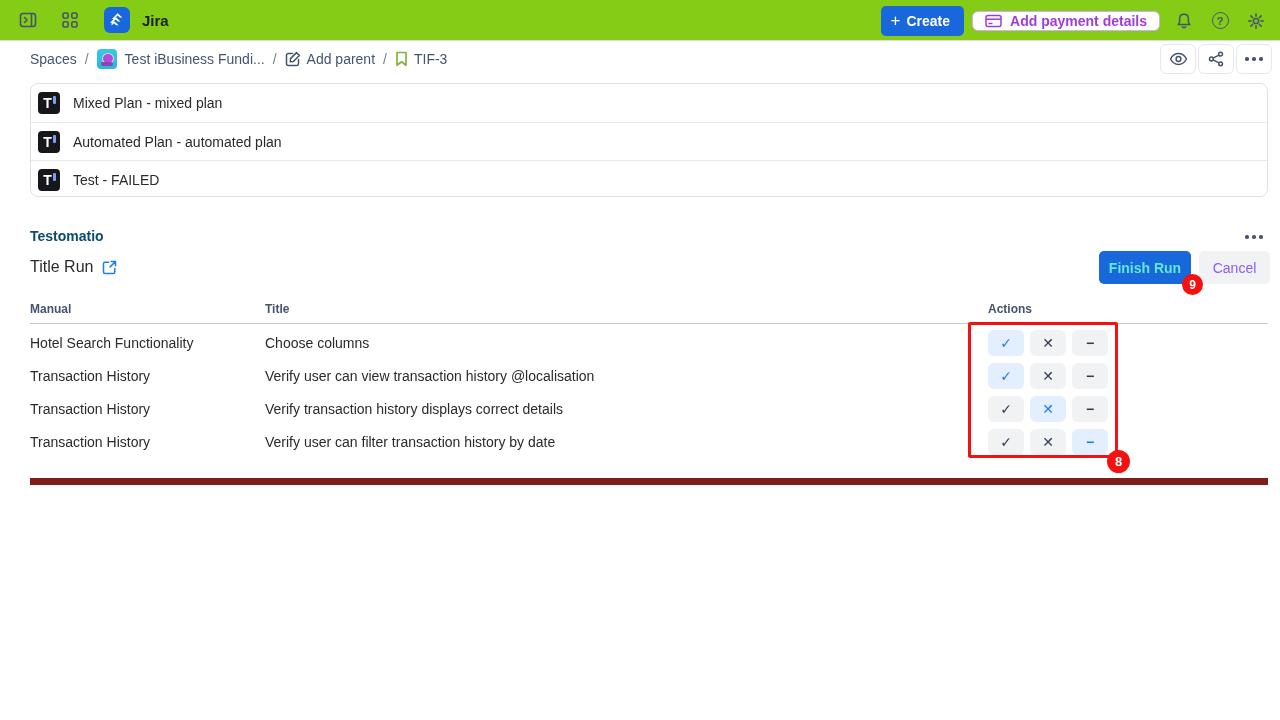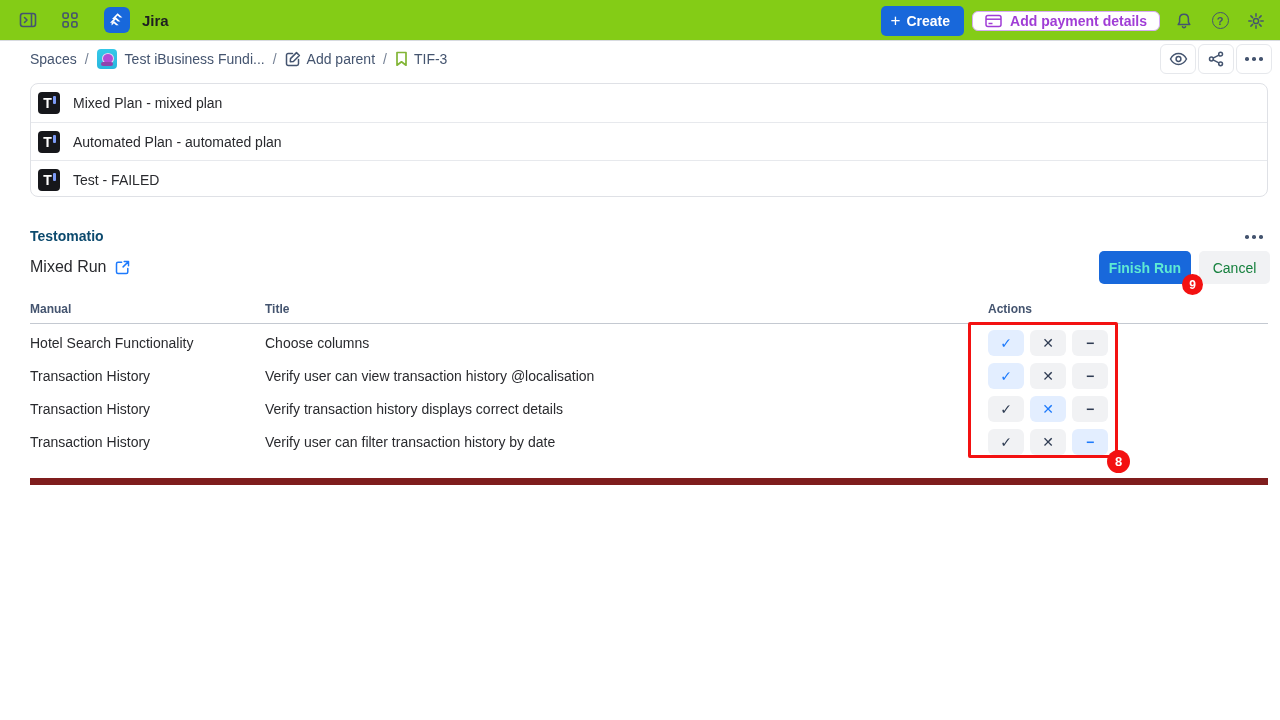--- a/index.html
+++ b/index.html
@@ -94,21 +94,21 @@
   .section-title { position:absolute; left:30px; top:228px; font-size:14px; font-weight:700; color:#0c4a6e; }
   .section-more { position:absolute; right:14px; top:230px; width:24px; height:14px;
     display:flex; align-items:center; justify-content:center; cursor:pointer; }
   .run-line { position:absolute; left:30px; top:258px; display:flex; align-items:center; gap:9px; }
   .run-label { font-size:16px; color:#292A2E; }
   .finish-btn {
     position:absolute; left:1099px; top:251px; width:92px; height:33px; background:#1868DB; color:#5eead4;
     border:none; border-radius:5px; font-size:14px; font-weight:700; cursor:pointer; font-family:inherit;
   }
   .cancel-btn {
-    position:absolute; left:1199px; top:251px; width:71px; height:33px; background:#F1F2F4; color:#15803d;
+    position:absolute; left:1199px; top:251px; width:71px; height:33px; background:#F1F2F4; color:#8b5cf6;
     border:none; border-radius:5px; font-size:14px; font-weight:500; cursor:pointer; font-family:inherit;
   }
   .badge {
     position:absolute; border-radius:50%; background:#F31111; color:#fff; font-weight:700;
     display:flex; align-items:center; justify-content:center; z-index:9;
   }
   .badge-9 { left:1182px; top:274px; width:21px; height:21px; font-size:12px; }
   .badge-8 { left:1107px; top:450px; width:23px; height:23px; font-size:13px; }
 
   
@@ -284,21 +284,21 @@
       <span class="plan-label">Test - FAILED</span>
     </div>
   </div>
 
   <div class="section-title">Testomatio</div>
   <div class="section-more">
     <span class="dots"></span>
   </div>
 
   <div class="run-line">
-    <span class="run-label">Mixed Run</span>
+    <span class="run-label">Title Run</span>
     <span>
       <svg width="15" height="15" viewBox="0 0 15 15" fill="none" stroke="#1D7AFC" stroke-width="1.5">
         <path d="M12.8 8.4 L12.8 12 C12.8 12.9 12.2 13.5 11.3 13.5 L3 13.5 C2.1 13.5 1.5 12.9 1.5 12 L1.5 3.7 C1.5 2.8 2.1 2.2 3 2.2 L6.6 2.2" stroke-linecap="round"></path>
         <path d="M9.2 1.5 L13.5 1.5 L13.5 5.8 M13.3 1.7 L8.1 6.9" stroke-linecap="round" stroke-linejoin="round"></path>
       </svg>
     </span>
   </div>
 
   <button class="finish-btn">Finish Run</button>
   <button class="cancel-btn">Cancel</button>

